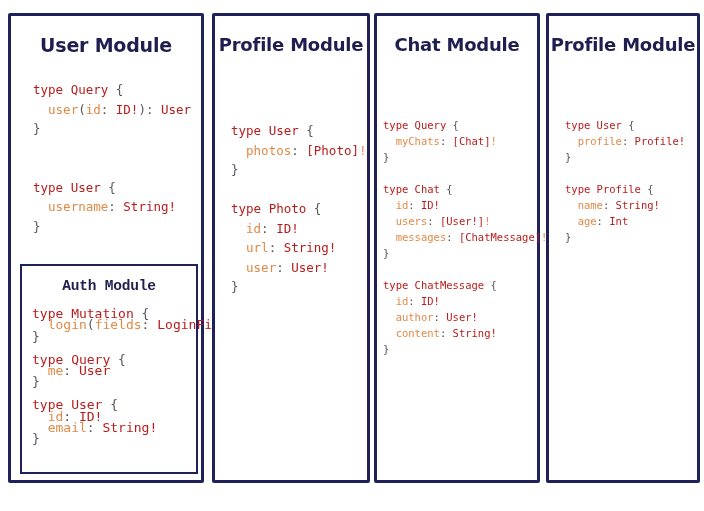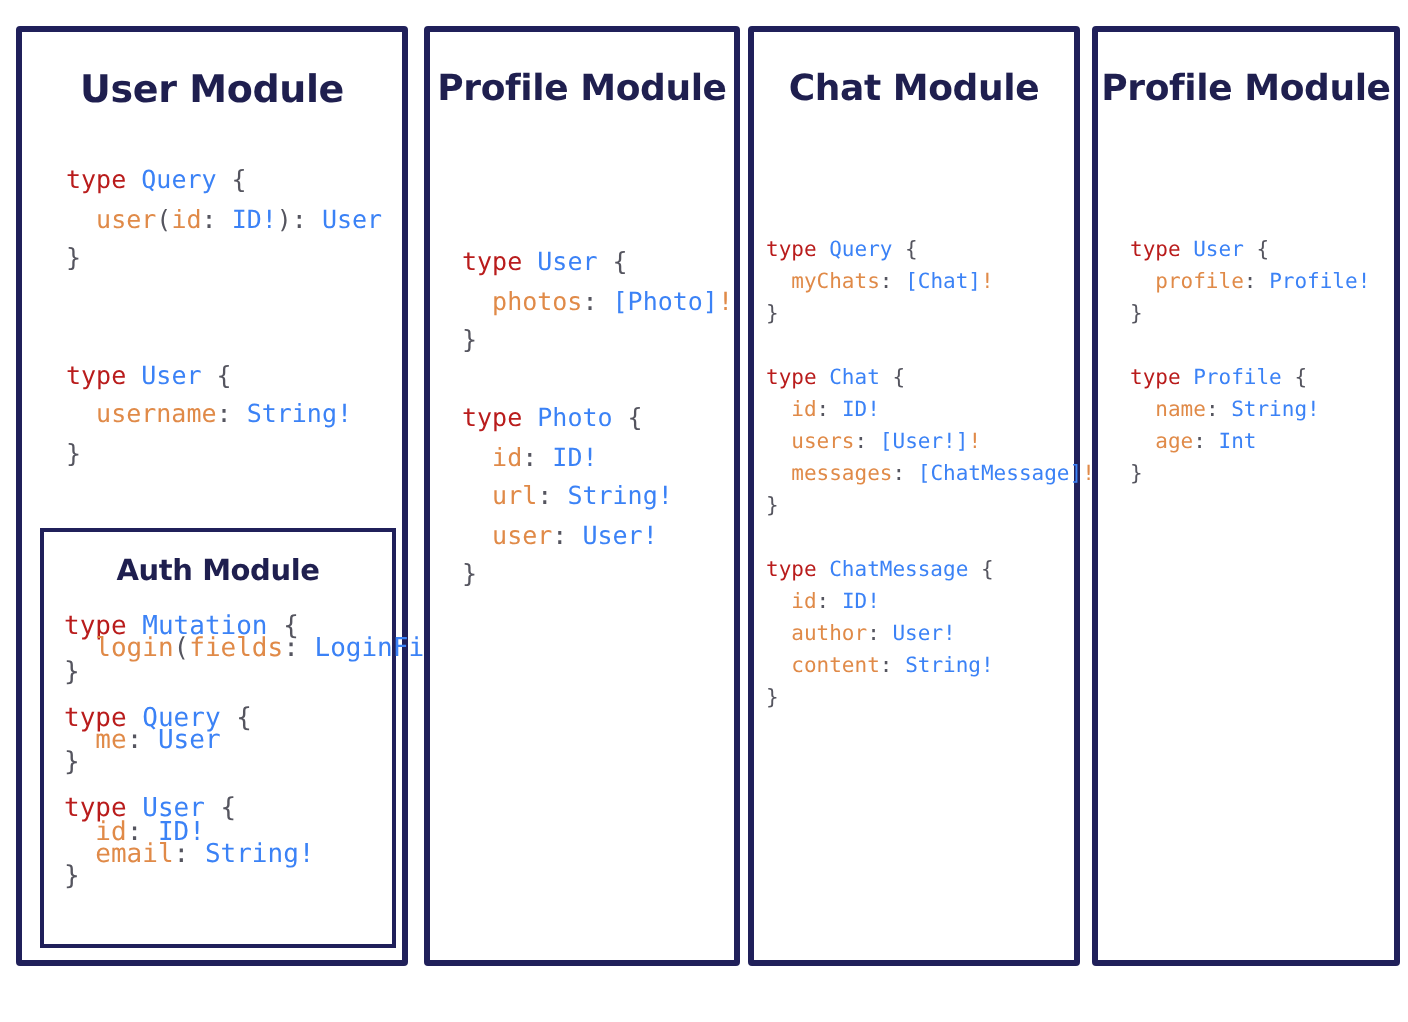--- a/index.html
+++ b/index.html
@@ -39,21 +39,21 @@
     letter-spacing: -0.2px;
   }
 
   .code {
     font-family: "DejaVu Sans Mono", monospace;
     white-space: pre;
     color: #3c3c46;
   }
 
   .tok-kw   { color: #b91c1c; }
-  .tok-type { color: #3b82f6; }
+  .tok-type { color: #b91c1c; }
   .tok-fld  { color: #e08a48; }
   .tok-pun  { color: #55555f; }
 
   
   #panel-user {
     left: 8px; top: 13px;
     width: 196px; height: 470px;
   }
   #panel-user .panel-title {
     margin-top: 18px;
@@ -71,20 +71,21 @@
     position: absolute;
     box-sizing: border-box;
     left: 9px; top: 248px;
     width: 178px; height: 210px;
     border: 2px solid #20205a;
     background: #ffffff;
   }
   #panel-auth .panel-title {
     margin-top: 12px;
     font-size: 14.5px;
+    font-family: Liberation Mono, monospace;
   }
   #panel-auth .code-block {
     margin-left: 10px;
     margin-top: 14px;
     font-size: 13px;
     line-height: 11.4px;
   }
 
   
   #panel-gallery {

